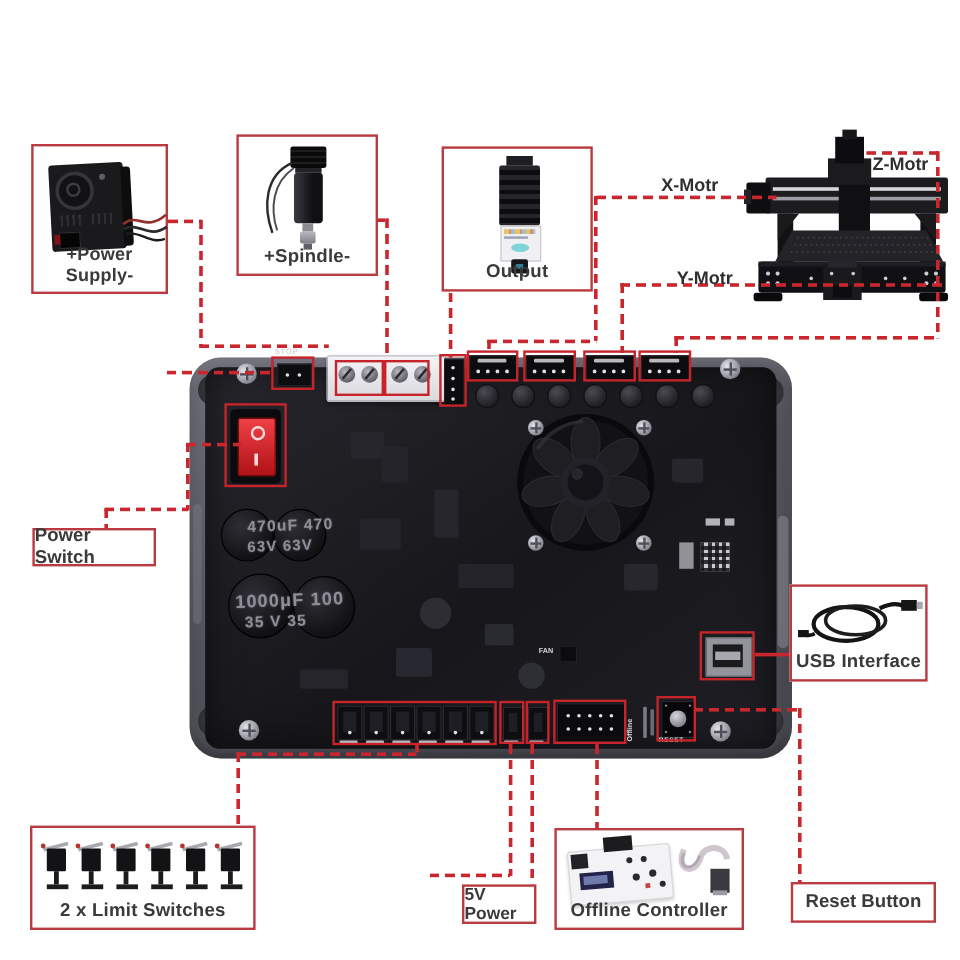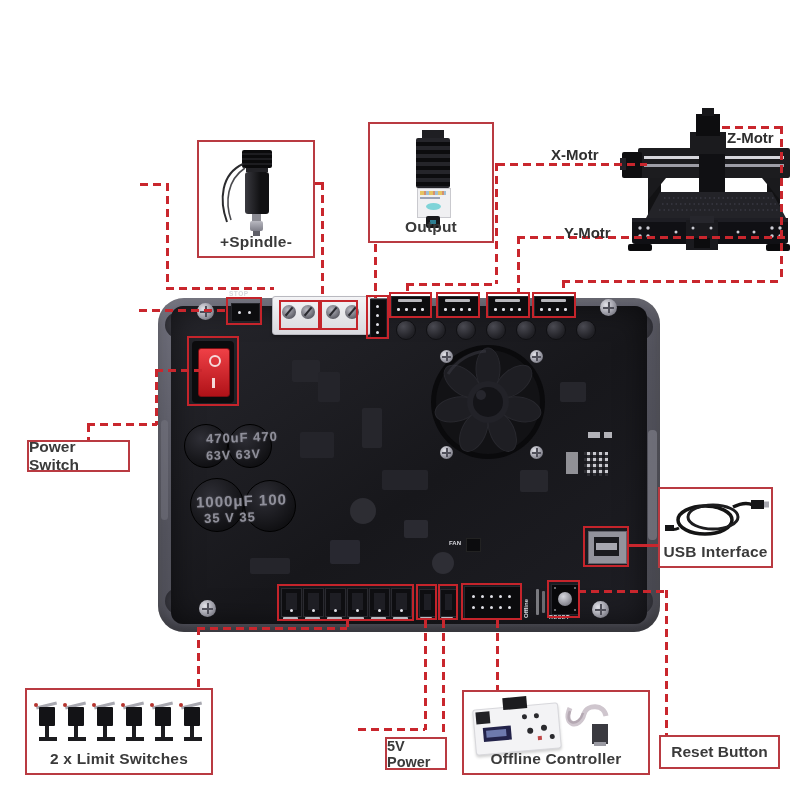--- a/index.html
+++ b/index.html
@@ -355,22 +355,41 @@
 
     <div class="dlv" style="left:346px;top:619px;height:10px;"></div>
     <div class="dlh" style="left:197px;top:627px;width:150px;"></div>
     <div class="dlv" style="left:197px;top:627px;height:62px;"></div>
   </div>
 
   <div class="mlabel" style="left:551px;top:146px;">X-Motr</div>
   <div class="mlabel" style="left:564px;top:224px;">Y-Motr</div>
   <div class="mlabel" style="left:727px;top:129px;">Z-Motr</div>
 
-
-  <div class="callout" style="left:197px;top:140px;width:118px;height:118px;">
+  <div class="callout" style="left:26px;top:120px;width:114px;height:125px;">
+    <div class="a" style="left:14px;top:10px;width:80px;height:84px;transform:rotate(-3deg);">
+      <div class="a" style="left:0;top:4px;width:62px;height:72px;background:#1a1a1c;border-radius:3px;"></div>
+      <div class="a" style="left:60px;top:8px;width:8px;height:66px;background:#0d0d0e;border-radius:0 3px 3px 0;"></div>
+      <div class="a" style="left:5px;top:10px;width:26px;height:26px;border-radius:50%;background:#121214;border:3px solid #35353a;"></div>
+      <div class="a" style="left:14px;top:19px;width:8px;height:8px;border-radius:50%;border:2px solid #3c3c42;"></div>
+      <div class="a" style="left:42px;top:13px;width:5px;height:5px;border-radius:50%;background:#5d5d64;"></div>
+      <div class="a" style="left:8px;top:46px;width:20px;height:9px;background:repeating-linear-gradient(90deg,#2e2e33 0 2px,transparent 2px 5px);"></div>
+      <div class="a" style="left:34px;top:46px;width:18px;height:9px;background:repeating-linear-gradient(90deg,#2e2e33 0 2px,transparent 2px 5px);"></div>
+      <div class="a" style="left:6px;top:60px;width:16px;height:12px;background:#050506;border:1px solid #2c2c30;"></div>
+      <div class="a" style="left:2px;top:62px;width:5px;height:8px;background:#7d1418;"></div>
+      <svg class="a" style="left:52px;top:30px;" width="46" height="48" viewBox="0 0 46 48">
+        <path d="M8 26 C 20 16, 26 34, 44 20" stroke="#93302c" stroke-width="2.2" fill="none"></path>
+        <path d="M8 30 C 22 24, 28 40, 44 30" stroke="#2a2a2c" stroke-width="2.2" fill="none"></path>
+        <path d="M10 34 C 22 32, 30 44, 42 40" stroke="#1c1c1e" stroke-width="2" fill="none"></path>
+      </svg>
+    </div>
+    <div class="cap" style="font-size:15px;">+Power Supply-</div>
+  </div>
+
+  <div class="callout" style="left:197px;top:112px;width:118px;height:118px;">
     <div class="a" style="left:40px;top:8px;width:40px;height:86px;">
       <div class="a" style="left:3px;top:0;width:30px;height:18px;background:repeating-linear-gradient(0deg,#0a0a0b 0 3px,#1d1d20 3px 5px);border-radius:2px;"></div>
       <div class="a" style="left:7px;top:18px;width:22px;height:4px;background:#232327;"></div>
       <div class="a" style="left:6px;top:22px;width:24px;height:42px;background:linear-gradient(90deg,#3a3a40,#101012 65%);border-radius:3px;"></div>
       <div class="a" style="left:13px;top:64px;width:9px;height:7px;background:#8b8b93;"></div>
       <div class="a" style="left:11px;top:71px;width:13px;height:10px;background:linear-gradient(#b8b8c0,#7e7e88);border-radius:2px;"></div>
       <div class="a" style="left:14px;top:81px;width:7px;height:5px;background:#5e5e66;"></div>
       <svg class="a" style="left:-28px;top:6px;" width="36" height="72" viewBox="0 0 36 72">
         <path d="M32 8 C 10 18, 8 44, 16 66" stroke="#2b2b2e" stroke-width="2" fill="none"></path>
         <path d="M34 12 C 16 24, 14 46, 20 64" stroke="#4a4a4e" stroke-width="1.6" fill="none"></path>
@@ -458,21 +477,21 @@
         </div>
     </div>
     <div class="cap">2 x Limit Switches</div>
   </div>
 
 
   <div class="callout" style="left:385px;top:737px;width:62px;height:33px;">
     <div class="capc" style="font-size:14.5px;">5V Power</div>
   </div>
 
-  <div class="callout" style="left:462px;top:690px;width:188px;height:85px;">
+  <div class="callout" style="left:462px;top:690px;width:158px;height:85px;">
     <div class="a" style="left:10px;top:14px;width:84px;height:44px;transform:rotate(-5deg);
          background:#f3f3f5;border:1px solid #d8d8dc;border-radius:3px;box-shadow:0 2px 3px rgba(0,0,0,.18);">
       <div class="a" style="left:30px;top:-10px;width:24px;height:12px;background:#1c1c1f;"></div>
       <div class="a" style="left:2px;top:2px;width:14px;height:12px;background:#222226;"></div>
       <div class="a" style="left:8px;top:18px;width:28px;height:14px;background:#23234a;">
           <div class="a" style="left:3px;top:3px;width:20px;height:7px;background:#8fa0d8;opacity:.7;"></div>
         </div>
       <div class="a" style="left:48px;top:8px;width:5px;height:5px;border-radius:50%;background:#2a2a2e;"></div>
       <div class="a" style="left:60px;top:8px;width:5px;height:5px;border-radius:50%;background:#2a2a2e;"></div>
       <div class="a" style="left:52px;top:22px;width:6px;height:6px;border-radius:50%;background:#2a2a2e;"></div>

